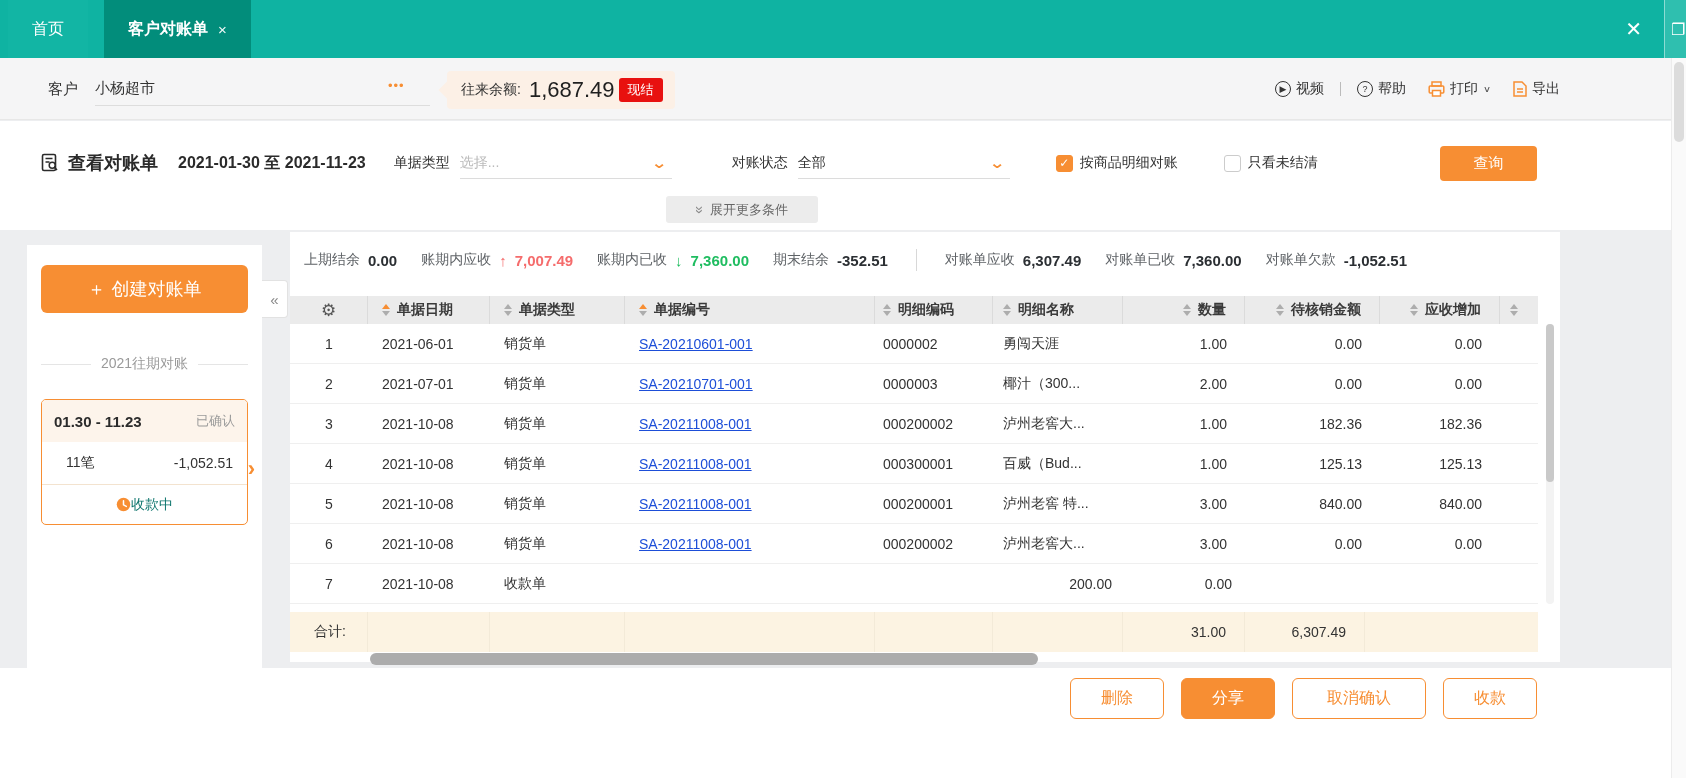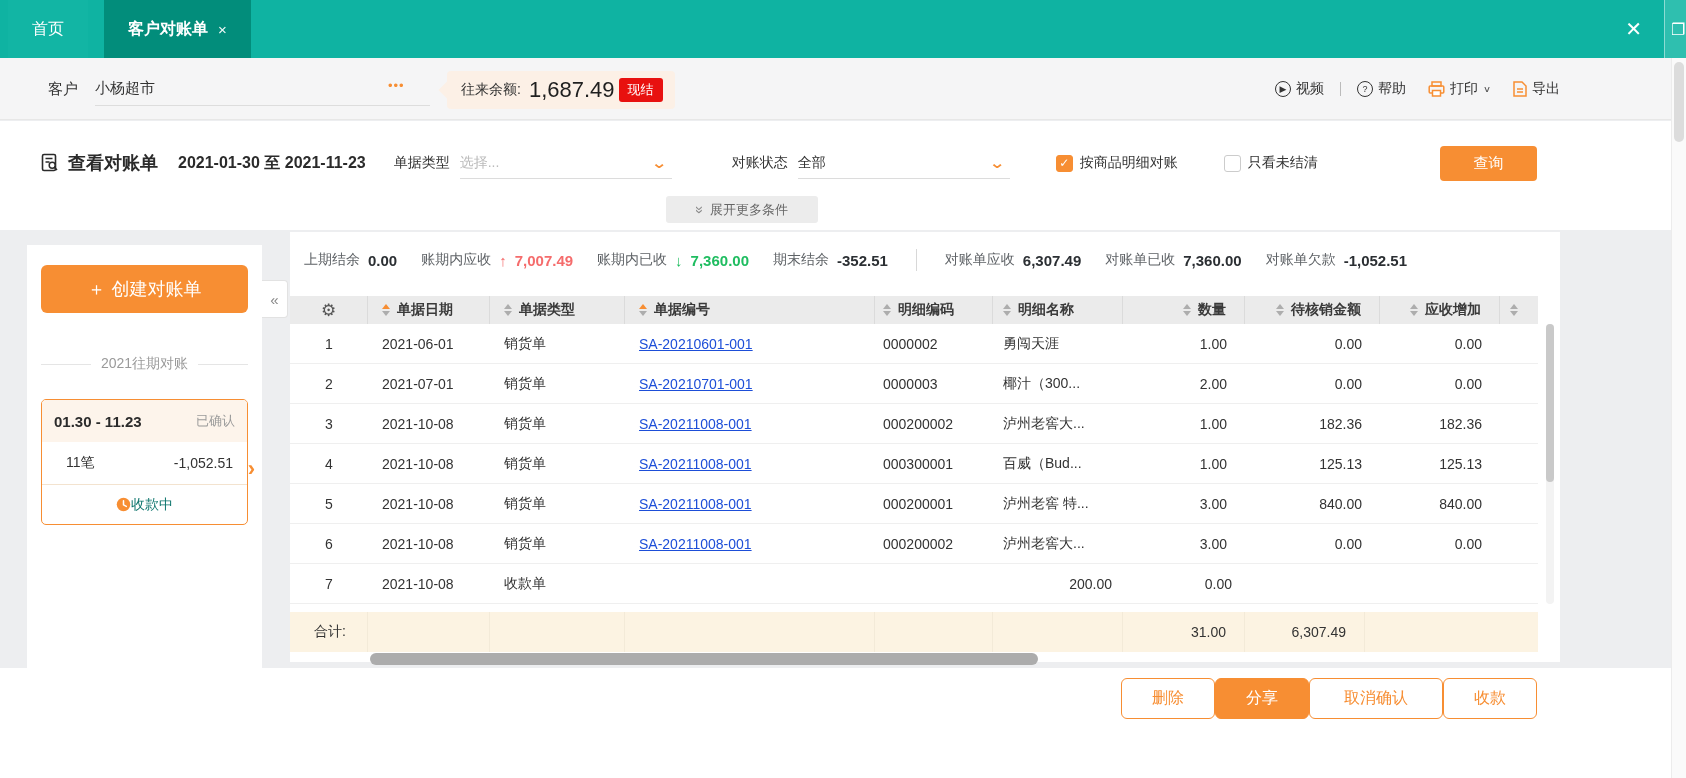--- a/index.html
+++ b/index.html
@@ -107,21 +107,21 @@
   
   .h-scroll { position:absolute; left:0; top:420px; width:1248px; height:14px; }
   .h-thumb { position:absolute; left:80px; top:1px; width:668px; height:12px; background:#ACACAC; border-radius:6px; cursor:pointer; }
   .v-scroll { position:absolute; right:6px; top:92px; width:8px; height:280px; background:#F3F3F3; border-radius:4px; }
   .v-thumb { position:absolute; left:0; top:0; width:8px; height:158px; background:#C9C9C9; border-radius:4px; cursor:pointer; }
   .page-scroll { position:absolute; right:0; top:58px; width:15px; bottom:0; background:#FAFAFA; border-left:1px solid #ECECEC; }
   .page-thumb { position:absolute; left:2px; top:4px; width:10px; height:80px; background:#DCDCDC; border-radius:5px; cursor:pointer; }
 
   
   .footer-bar { position:absolute; left:0; top:668px; width:1686px; height:110px; background:#fff; }
-  .fbtns { position:absolute; right:149px; top:10px; display:flex; }
+  .fbtns { position:absolute; right:149px; top:10px; display:flex; gap:17px; }
   .fbtn { height:41px; border-radius:6px; font-size:16px; cursor:pointer; background:#fff; border:1px solid #F78E33; color:#F78E33; padding:0 30px; font-family:inherit; }
   .fbtn.primary { background:#F78E33; color:#fff; }
   .fbtn.wide { padding:0 34px;text-align:center; }
 
   svg { display:block; }
 </style>
 </head>
 <body>
 
 <div class="topbar">

